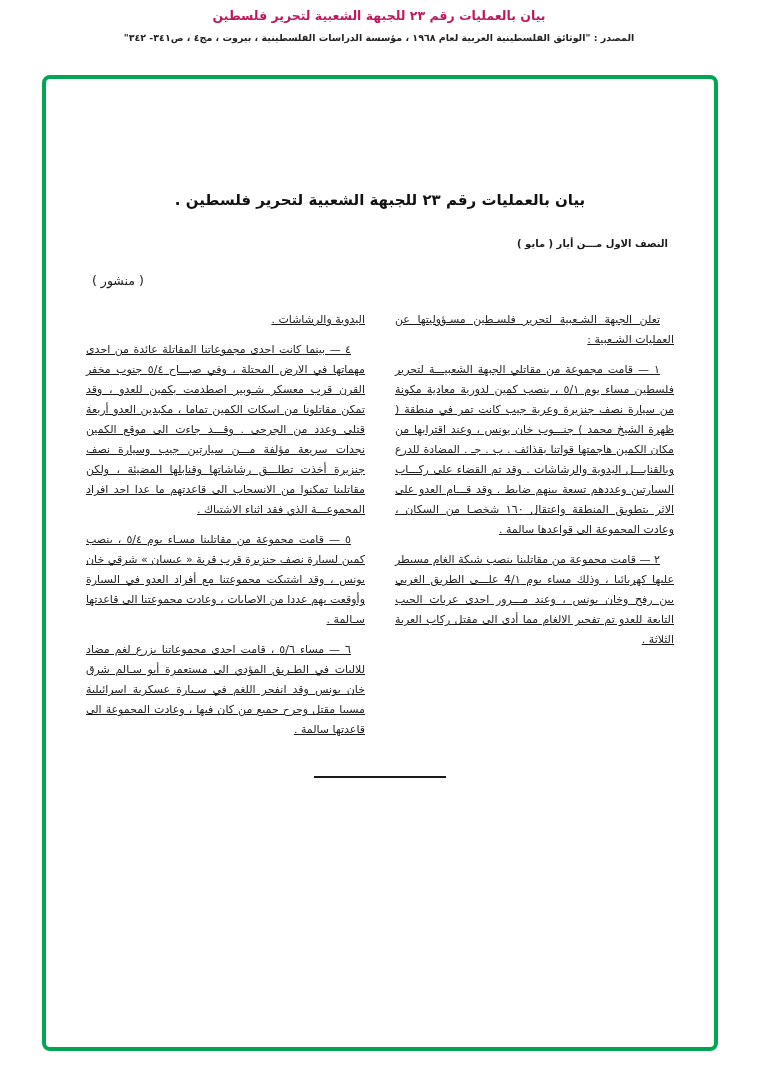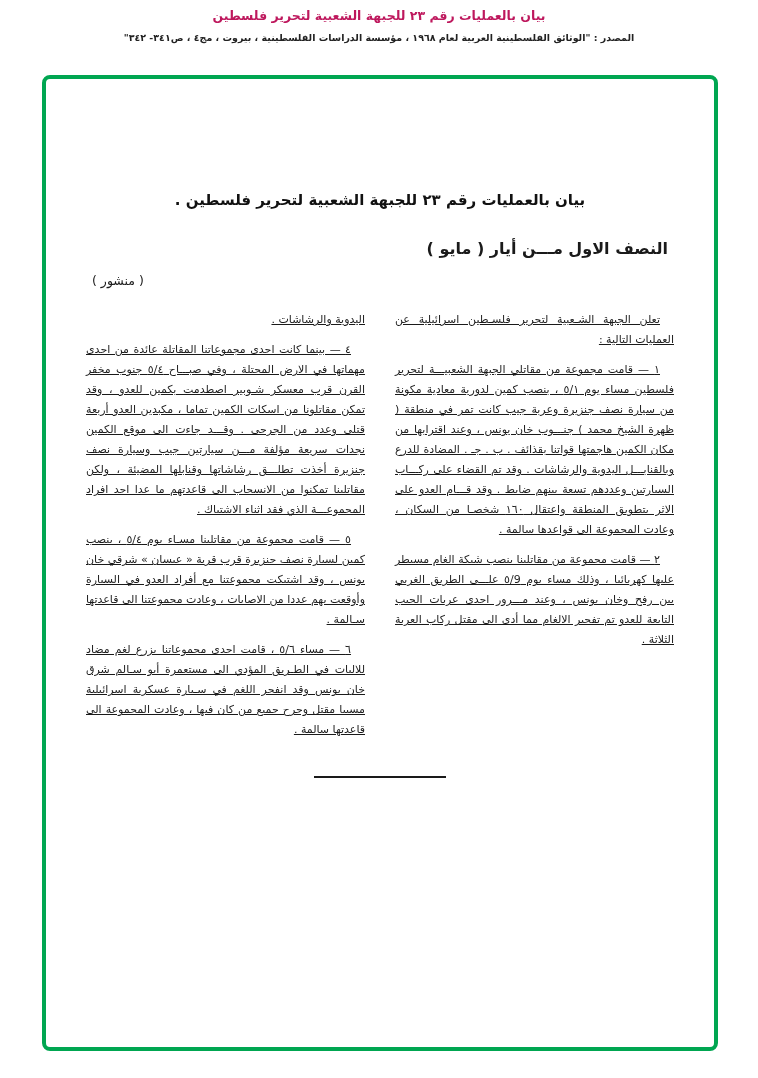--- a/index.html
+++ b/index.html
@@ -48,21 +48,21 @@
   }
   .meta-row {
     display: flex;
     flex-direction: row;
     justify-content: space-between;
     align-items: flex-start;
     margin-top: 26px;
     padding: 0 6px;
   }
   .date-block {
-    font-size: 16px;
+    font-size: 10px;
     font-weight: bold;
     text-align: center;
     line-height: 1.8;
   }
   .published-note {
     font-size: 12.5px;
     font-weight: normal;
     padding-top: 2px;
     margin-top: 36px;
   }
@@ -110,23 +110,23 @@
 
     <div class="meta-row">
       <div class="date-block">
         <div>النصف الاول مـــن أيار ( مايو )</div>
       </div>
       <div class="published-note">( منشور )</div>
     </div>
 
     <div class="columns">
       <div class="col col-right">
-        <p class="para">تعلن الجبهة الشـعبية لتحرير فلسـطين اسرائيلية عن العمليات التالية :</p>
+        <p class="para">تعلن الجبهة الشـعبية لتحرير فلسـطين مسـؤوليتها عن العمليات الشـعبية :</p>
         <p class="para">١ — قامت مجموعة من مقاتلي الجبهة الشعبيـــة لتحرير فلسطين مساء يوم ٥/١ ، بنصب كمين لدورية معادية مكونة من سيارة نصف جنزيرة وعربة جيب كانت تمر في منطقة ( ظهرة الشيخ محمد ) جنـــوب خان يونس ، وعند اقترابها من مكان الكمين هاجمتها قواتنا بقذائف . ب . جـ . المضادة للدرع وبالقنابـــل اليدوية والرشاشات . وقد تم القضاء على ركـــاب السيارتين وعددهم تسعة بينهم ضابط . وقد قـــام العدو على الاثر بتطويق المنطقة واعتقال ١٦٠ شخصـا من السكان ، وعادت المجموعة الى قواعدها سالمة .</p>
-        <p class="para">٢ — قامت مجموعة من مقاتلينا بنصب شبكة الغام مسيطر عليها كهربائيا ، وذلك مساء يوم ٥/9 علـــى الطريق الغربي بين رفح وخان يونس ، وعند مـــرور احدى عربات الجيب التابعة للعدو تم تفجير الالغام مما أدى الى مقتل ركاب العربة الثلاثة .</p>
+        <p class="para">٢ — قامت مجموعة من مقاتلينا بنصب شبكة الغام مسيطر عليها كهربائيا ، وذلك مساء يوم 4/١ علـــى الطريق الغربي بين رفح وخان يونس ، وعند مـــرور احدى عربات الجيب التابعة للعدو تم تفجير الالغام مما أدى الى مقتل ركاب العربة الثلاثة .</p>
       </div>
       <div class="col col-left">
         <p class="para no-indent">اليدوية والرشاشات .</p>
         <p class="para">٤ — بينما كانت احدى مجموعاتنا المقاتلة عائدة من احدى مهماتها في الارض المحتلة ، وفي صبـــاح ٥/٤ جنوب مخفر القرن قرب معسكر شـوبير اصطدمت بكمين للعدو ، وقد تمكن مقاتلونا من اسكات الكمين تماما ، مكبدين العدو أربعة قتلى وعدد من الجرحى . وقـــد جاءت الى موقع الكمين نجدات سريعة مؤلفة مـــن سيارتين جيب وسيارة نصف جنزيرة أخذت تطلـــق رشاشاتها وقنابلها المضيئة ، ولكن مقاتلينا تمكنوا من الانسحاب الى قاعدتهم ما عدا احد افراد المجموعـــة الذي فقد اثناء الاشتباك .</p>
         <p class="para">٥ — قامت مجموعة من مقاتلينا مسـاء يوم ٥/٤ ، بنصب كمين لسيارة نصف جنزيرة قرب قرية « عبسان » شرقي خان يونس ، وقد اشتبكت مجموعتنا مع أفراد العدو في السيارة وأوقعت بهم عددا من الاصابات ، وعادت مجموعتنا الى قاعدتها سـالمة .</p>
         <p class="para">٦ — مساء ٥/٦ ، قامت احدى مجموعاتنا بزرع لغم مضاد للاليات في الطـريق المؤدي الى مستعمرة أبو سـالم شرق خان يونس وقد انفجر اللغم في سـيارة عسكرية اسرائيلية مسببا مقتل وجرح جميع من كان فيها ، وعادت المجموعة الى قاعدتها سالمة .</p>
       </div>
     </div>
 
     <div class="divider"></div>

